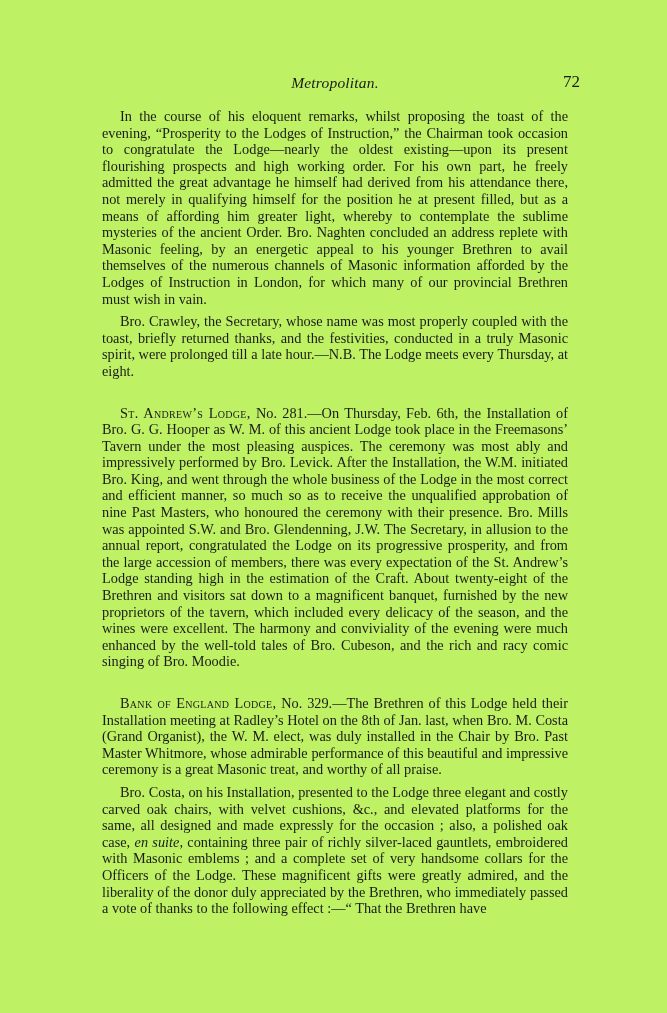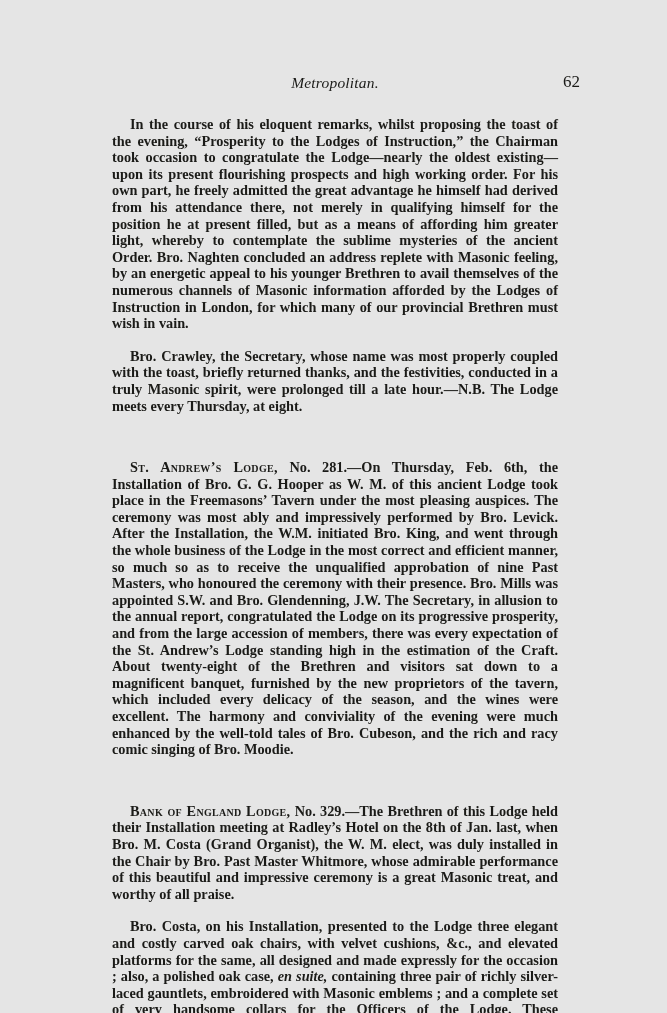--- a/index.html
+++ b/index.html
@@ -4,21 +4,21 @@
 <style>
   html, body {
     margin: 0;
     padding: 0;
     background: #ffffff;
   }
   .page {
     position: relative;
     width: 667px;
     height: 1013px;
-    background: #e5e5e5;
+    background: #bef264;
     overflow: hidden;
     font-family: "Liberation Serif", serif;
     color: #1b1b18;
   }
   .content {
     position: absolute;
     left: 96px;
     top: 74px;
     width: 478px;
   }
@@ -37,27 +37,26 @@
     letter-spacing: 0.2px;
     white-space: nowrap;
   }
   .page-number {
     position: absolute;
     right: -6px;
     top: -2px;
     font-size: 17px;
   }
   p {
-    margin: 16px;
+    margin: 6px;
     font-size: 14.3px;
     line-height: 16.6px;
     text-align: justify;
     text-justify: inter-word;
     hyphens: none;
-    font-weight: bold;
   }
   p.indent {
     text-indent: 18px;
   }
   .gap {
     height: 13px;
   }
   .smallcaps {
     font-variant: small-caps;
     letter-spacing: 0.3px;
@@ -67,21 +66,21 @@
   }
 </style>
 </head>
 <body>
 
 <div class="page">
   <div class="content">
 
     <div class="header">
       <div class="running-title">Metropolitan.</div>
-      <div class="page-number">62</div>
+      <div class="page-number">72</div>
     </div>
 
     <p class="indent">In the course of his eloquent remarks, whilst proposing the toast of the evening, “Prosperity to the Lodges of Instruction,” the Chairman took occasion to congratulate the Lodge—nearly the oldest existing—upon its present flourishing prospects and high working order. For his own part, he freely admitted the great advantage he himself had derived from his attendance there, not merely in qualifying himself for the position he at present filled, but as a means of affording him greater light, whereby to contemplate the sublime mysteries of the ancient Order. Bro. Naghten concluded an address replete with Masonic feeling, by an energetic appeal to his younger Brethren to avail themselves of the numerous channels of Masonic information afforded by the Lodges of Instruction in London, for which many of our provincial Brethren must wish in vain.</p>
     <p class="indent">Bro. Crawley, the Secretary, whose name was most properly coupled with the toast, briefly returned thanks, and the festivities, conducted in a truly Masonic spirit, were prolonged till a late hour.—N.B. The Lodge meets every Thursday, at eight.</p>
 
     <div class="gap"></div>
 
     <p class="indent"><span class="smallcaps">St. Andrew’s Lodge,</span><span> No. 281.—On Thursday, Feb. 6th, the Installation of Bro. G. G. Hooper as W. M. of this ancient Lodge took place in the Freemasons’ Tavern under the most pleasing auspices. The ceremony was most ably and impressively performed by Bro. Levick. After the Installation, the W.M. initiated Bro. King, and went through the whole business of the Lodge in the most correct and efficient manner, so much so as to receive the unqualified approbation of nine Past Masters, who honoured the ceremony with their presence. Bro. Mills was appointed S.W. and Bro. Glendenning, J.W. The Secretary, in allusion to the annual report, congratulated the Lodge on its progressive prosperity, and from the large accession of members, there was every expectation of the St. Andrew’s Lodge standing high in the estimation of the Craft. About twenty-eight of the Brethren and visitors sat down to a magnificent banquet, furnished by the new proprietors of the tavern, which included every delicacy of the season, and the wines were excellent. The harmony and conviviality of the evening were much enhanced by the well-told tales of Bro. Cubeson, and the rich and racy comic singing of Bro. Moodie.</span></p>
 
     <div class="gap"></div>

